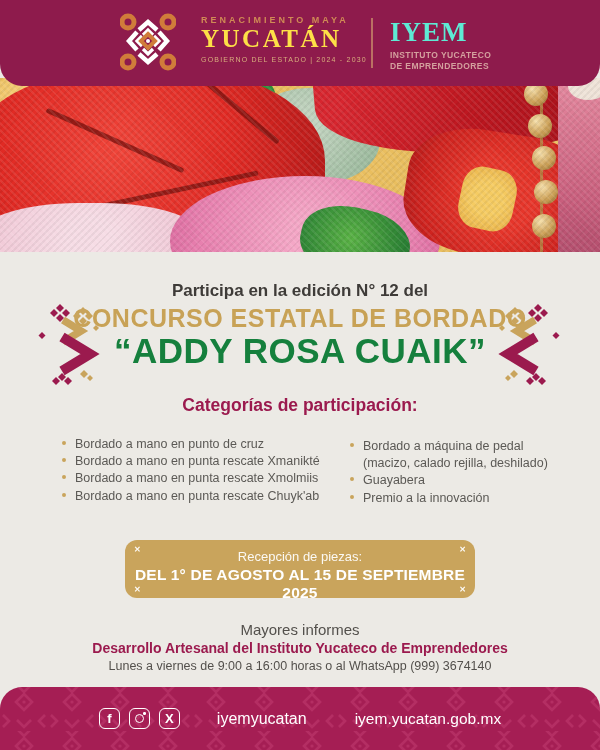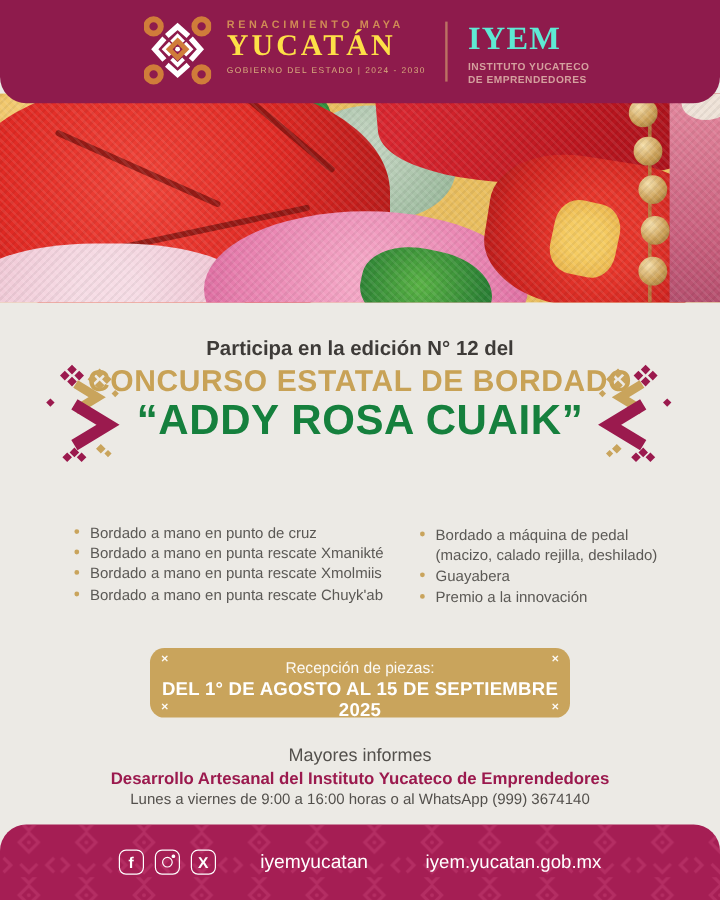--- a/index.html
+++ b/index.html
@@ -7,21 +7,21 @@
   #poster{
     position:relative; width:600px; height:750px; margin:0 auto;
     background:#ECEAE5; overflow:hidden;
   }
   
   .header{
     position:absolute; top:0; left:0; width:600px; height:86px;
     background:#8E1B4C; border-radius:0 0 22px 22px; z-index:3;
   }
   .logo-glyph{ position:absolute; left:120px; top:13px; }
-  .yuc-text{ position:absolute; left:189px; top:15px; }
+  .yuc-text{ position:absolute; left:201px; top:15px; }
   .yuc-line1{ font-size:9px; font-weight:bold; letter-spacing:3px; color:#D08B55; }
   .yuc-line2{ font-family:"Liberation Serif", serif; font-size:25px; font-weight:bold;
               color:#fde047; letter-spacing:2.5px; line-height:1.15; }
   .yuc-line3{ font-size:7px; letter-spacing:1.2px; color:#D8AE7E; margin-top:2px; }
   .hdr-divider{ position:absolute; left:371px; top:18px; width:2px; height:50px;
                 background:#C98F6B; opacity:.75; }
   .iyem{ position:absolute; left:390px; top:19px; }
   .iyem-name{ font-family:Liberation Serif, serif; font-size:27px; font-weight:bold;
               color:#5eead4; letter-spacing:1px; line-height:1; }
   .iyem-sub{ font-size:8.5px; font-weight:bold; color:#D4A09E; letter-spacing:.4px;
@@ -211,20 +211,21 @@
     </g>
     <g fill="#C9A45C">
       <path d="M47,8 l4,4 -4,4 -4,-4 Z M47,18 l4,4 -4,4 -4,-4 Z M41,13 l4,4 -4,4 -4,-4 Z M53,13 l4,4 -4,4 -4,-4 Z"></path>
       <path d="M60,26 l3,3 -3,3 -3,-3 Z"></path>
       <path d="M48,71 l4,4 -4,4 -4,-4 Z M54,76 l3,3 -3,3 -3,-3 Z"></path>
     </g>
     <polyline points="27,21 45,32 27,43" fill="none" stroke="#C9A45C" stroke-width="7.5"></polyline>
     <polyline points="26,38 54,55 26,72" fill="none" stroke="#9B1A4E" stroke-width="10"></polyline>
   </svg>
 
+  <div class="centered catheading">Categorías de participación:</div>
 
   <ul class="cats cats-left">
     <li>
         <span class="dot"></span>
         <span>Bordado a mano en punto de cruz</span>
       </li>
     <li>
         <span class="dot"></span>
         <span>Bordado a mano en punta rescate Xmanikté</span>
       </li>

